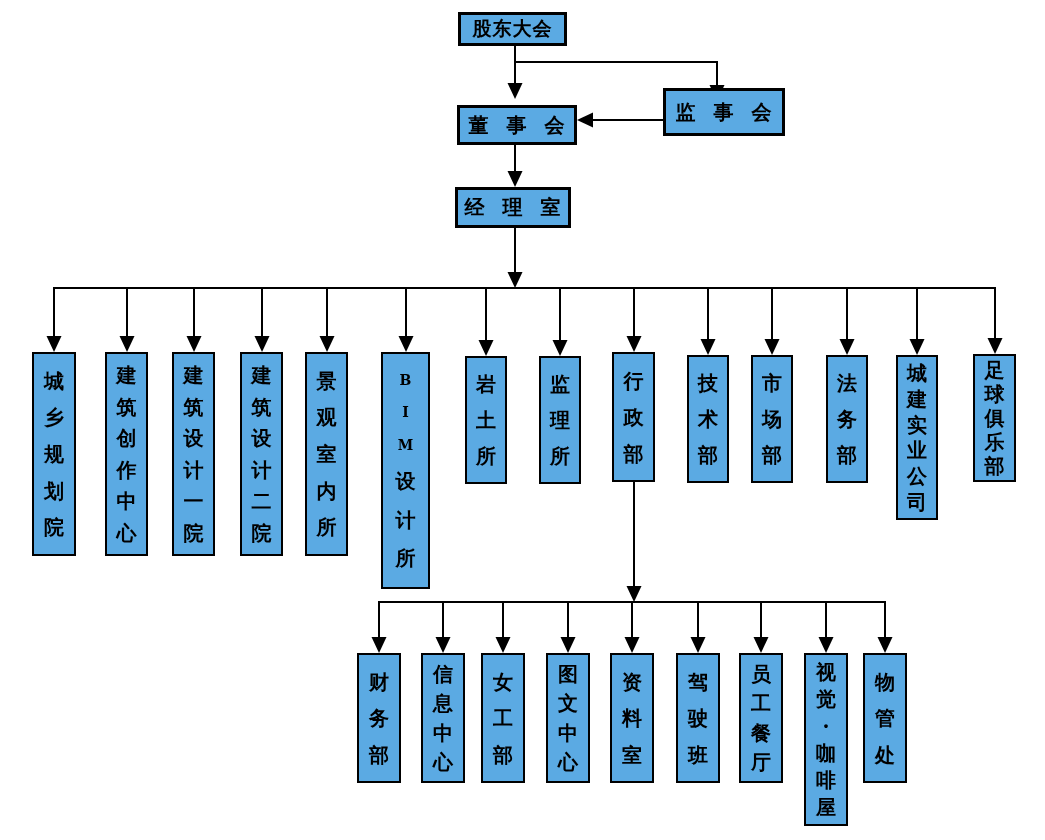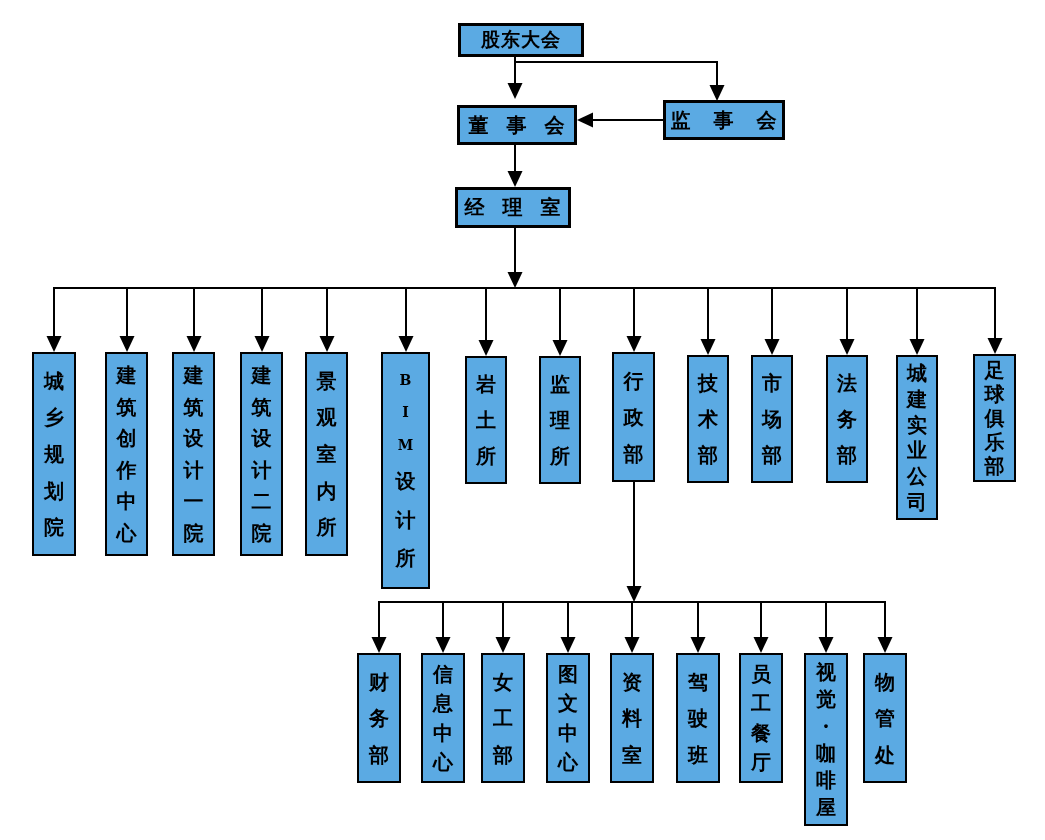--- a/index.html
+++ b/index.html
@@ -88,23 +88,23 @@
       <line x1="503" y1="602" x2="503" y2="638" marker-end="url(#ah)"></line>
       <line x1="568" y1="602" x2="568" y2="638" marker-end="url(#ah)"></line>
       <line x1="632" y1="602" x2="632" y2="638" marker-end="url(#ah)"></line>
       <line x1="698" y1="602" x2="698" y2="638" marker-end="url(#ah)"></line>
       <line x1="761" y1="602" x2="761" y2="638" marker-end="url(#ah)"></line>
       <line x1="826" y1="602" x2="826" y2="638" marker-end="url(#ah)"></line>
       <line x1="885" y1="602" x2="885" y2="638" marker-end="url(#ah)"></line>
     </g>
   </svg>
 
-  <div class="hbox" style="left:458px; top:23px; width:126px; height:34px; font-size:19px;">股东大会</div>
+  <div class="hbox" style="left:458px; top:12px; width:109px; height:34px; font-size:19px;">股东大会</div>
   <div class="hbox" style="left:457px; top:99px; width:120px; height:40px;margin-top:6px;">董 事 会</div>
-  <div class="hbox" style="left:663px; top:100px; width:122px; height:40px;font-family:Liberation Mono, monospace;">监 事 会</div>
+  <div class="hbox" style="left:663px; top:88px; width:122px; height:48px;">监 事 会</div>
   <div class="hbox" style="left:455px; top:187px; width:116px; height:41px;">经 理 室</div>
 
   <div class="vbox" style="left:32px;  top:352px; width:44px; height:204px;">
       <span class="ch">城</span>
       <span class="ch">乡</span>
       <span class="ch">规</span>
       <span class="ch">划</span>
       <span class="ch">院</span>
     </div>
   <div class="vbox" style="left:105px; top:352px; width:43px; height:204px;">

